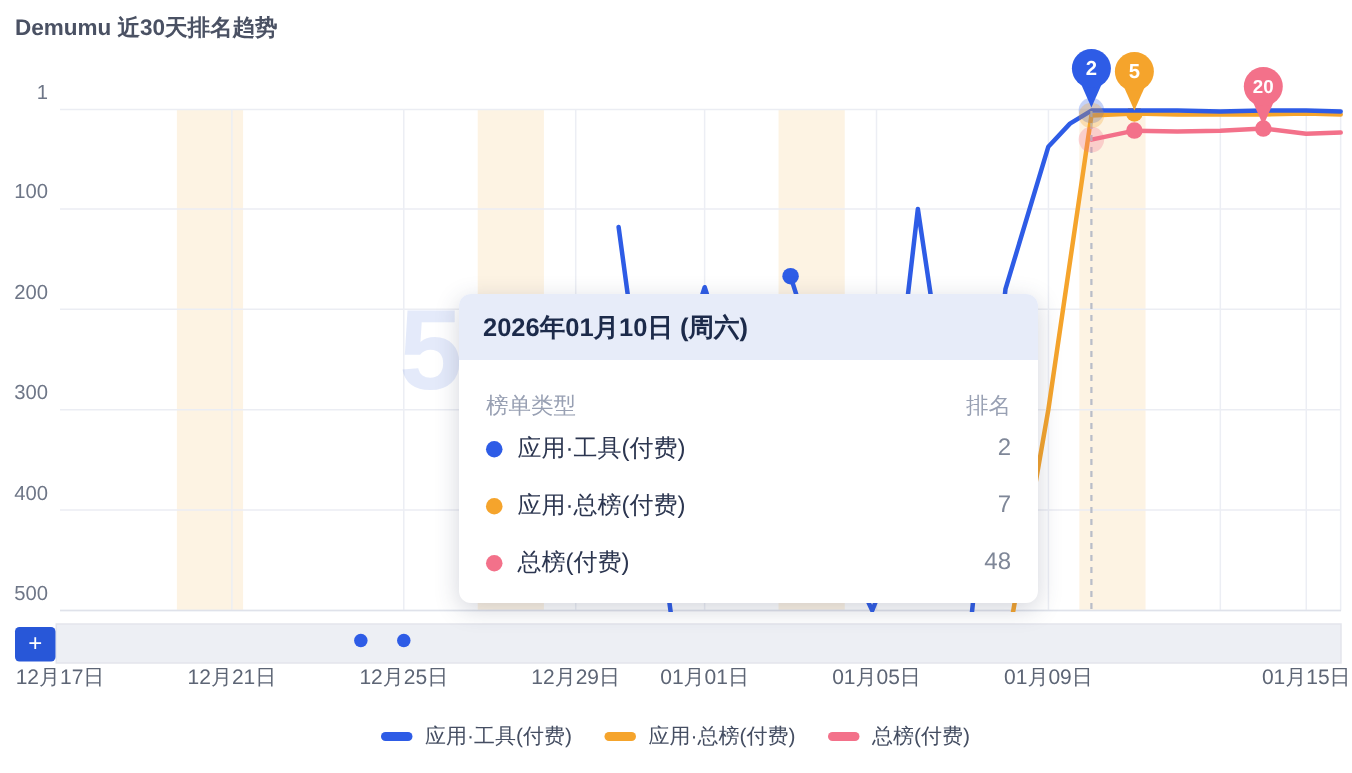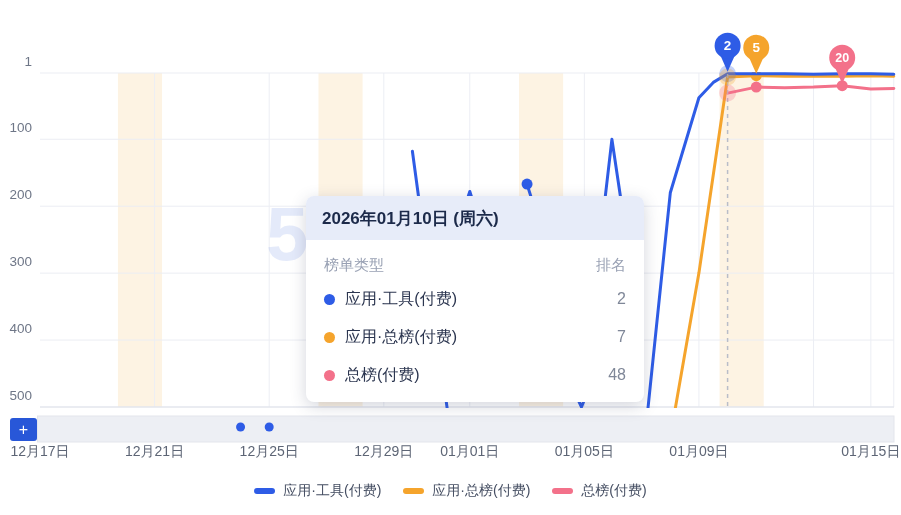--- a/index.html
+++ b/index.html
@@ -3,46 +3,47 @@
 <meta charset="utf-8">
 <style>
   html,body{margin:0;padding:0;background:#fff;}
   #stage{position:relative;width:901px;height:515px;background:#fff;overflow:hidden;
          font-family:"Liberation Sans","DejaVu Sans",sans-serif;}
   #chart-title{position:absolute;left:10px;top:9px;font-size:15px;font-weight:bold;color:#4a5163;z-index:4;}
   svg#chart{position:absolute;left:0;top:0;z-index:1;}
   #ghost-digit{position:absolute;left:266px;top:196px;font-size:76px;font-weight:bold;
                color:rgba(77,112,224,0.15);z-index:2;line-height:1;}
   
-  #tooltip{position:absolute;left:306px;top:196px;width:338px;height:206px;background:#fff;
+  #tooltip{position:absolute;left:306px;top:196px;width:386px;height:206px;background:#fff;
            border-radius:8px;box-shadow:0 4px 16px rgba(55,65,95,0.22);z-index:3;overflow:hidden;}
   .tt-header{height:44px;background:#e7ecf9;display:flex;align-items:center;padding:0 16px;
              font-size:17px;font-weight:bold;color:#1c2a4a;}
   .tt-body{padding:10px 18px 8px;}
-  .tt-cols{height:30px;display:flex;align-items:center;justify-content:space-between;
+  .tt-cols{height:30px;display:flex;align-items:flex-end;justify-content:space-between;
            font-size:15px;color:#98a0b3;}
   .tt-row{height:38px;display:flex;align-items:center;font-size:16px;color:#2c3650;}
   .tt-dot{width:11px;height:11px;border-radius:50%;margin-right:10px;flex:0 0 auto;}
   .tt-label{flex:1 1 auto;}
   .tt-value{color:#7f8798;}
   
   #plus-btn{position:absolute;left:10px;top:418px;width:27px;height:23px;background:#2857d8;
             border:none;border-radius:3px;color:#fff;font-size:16px;line-height:21px;text-align:center;
             padding:0;cursor:pointer;z-index:4;font-family:inherit;}
   
   #legend{position:absolute;left:0;top:482px;width:901px;display:flex;justify-content:center;
           align-items:center;gap:22px;z-index:4;}
   .legend-item{display:flex;align-items:center;gap:8px;font-size:14px;color:#454e62;cursor:pointer;}
   .legend-marker{width:21px;height:6px;border-radius:3px;display:inline-block;}
 </style>
 </head>
 <body>
 
 <div id="stage">
 
+  <div id="chart-title">Demumu 近30天排名趋势</div>
 
   <svg id="chart" width="901" height="470">
       <rect x="117.928" y="73" width="44.12099999999998" height="334" fill="#fdf3e3"></rect>
       <rect x="318.478" y="73" width="44.12099999999998" height="334" fill="#fdf3e3"></rect>
       <rect x="519.028" y="73" width="44.12099999999998" height="334" fill="#fdf3e3"></rect>
       <rect x="719.578" y="73" width="44.12099999999998" height="334" fill="#fdf3e3"></rect>
       <line x1="40" y1="73" x2="894" y2="73" stroke="#ebedf3" stroke-width="1"></line>
       <text x="32" y="66" text-anchor="end" font-size="13.5" fill="#6e7687">1</text>
       <line x1="40" y1="139.26452905811624" x2="894" y2="139.26452905811624" stroke="#ebedf3" stroke-width="1"></line>
       <text x="32" y="132.26452905811624" text-anchor="end" font-size="13.5" fill="#6e7687">100</text>

